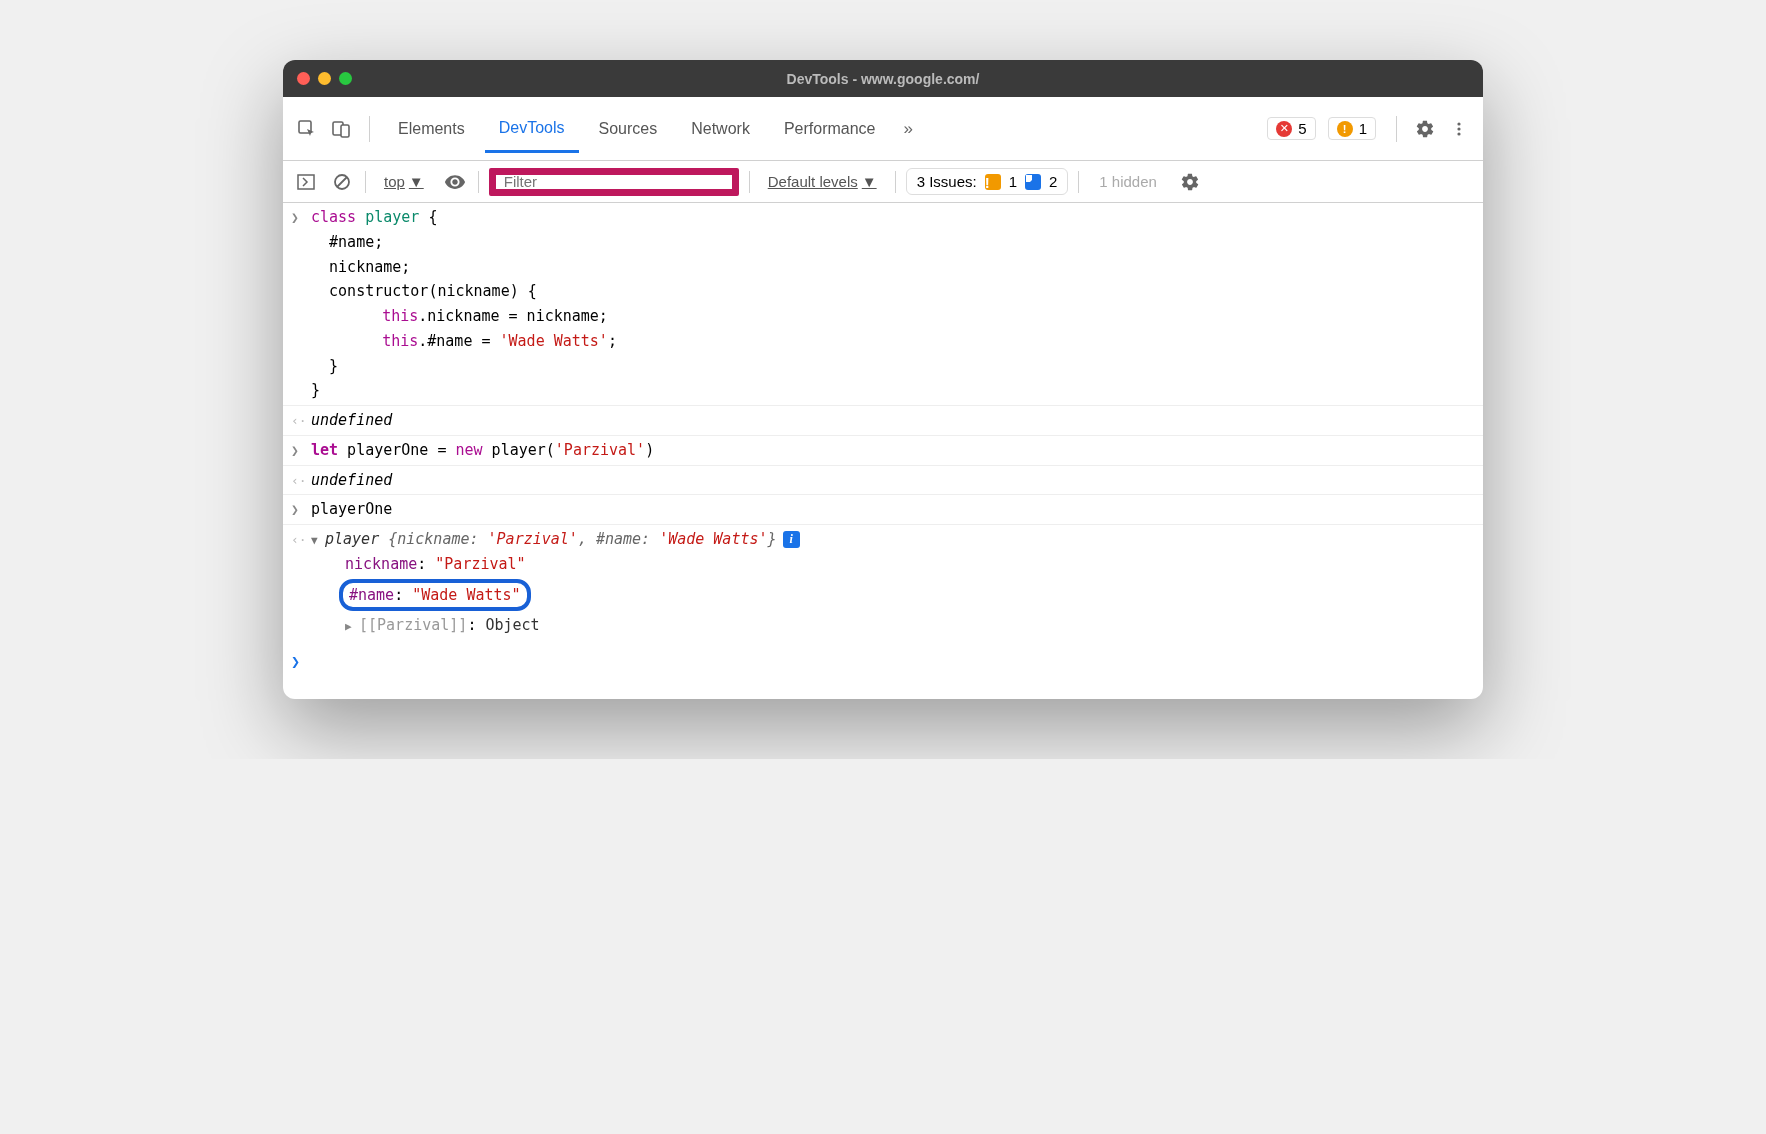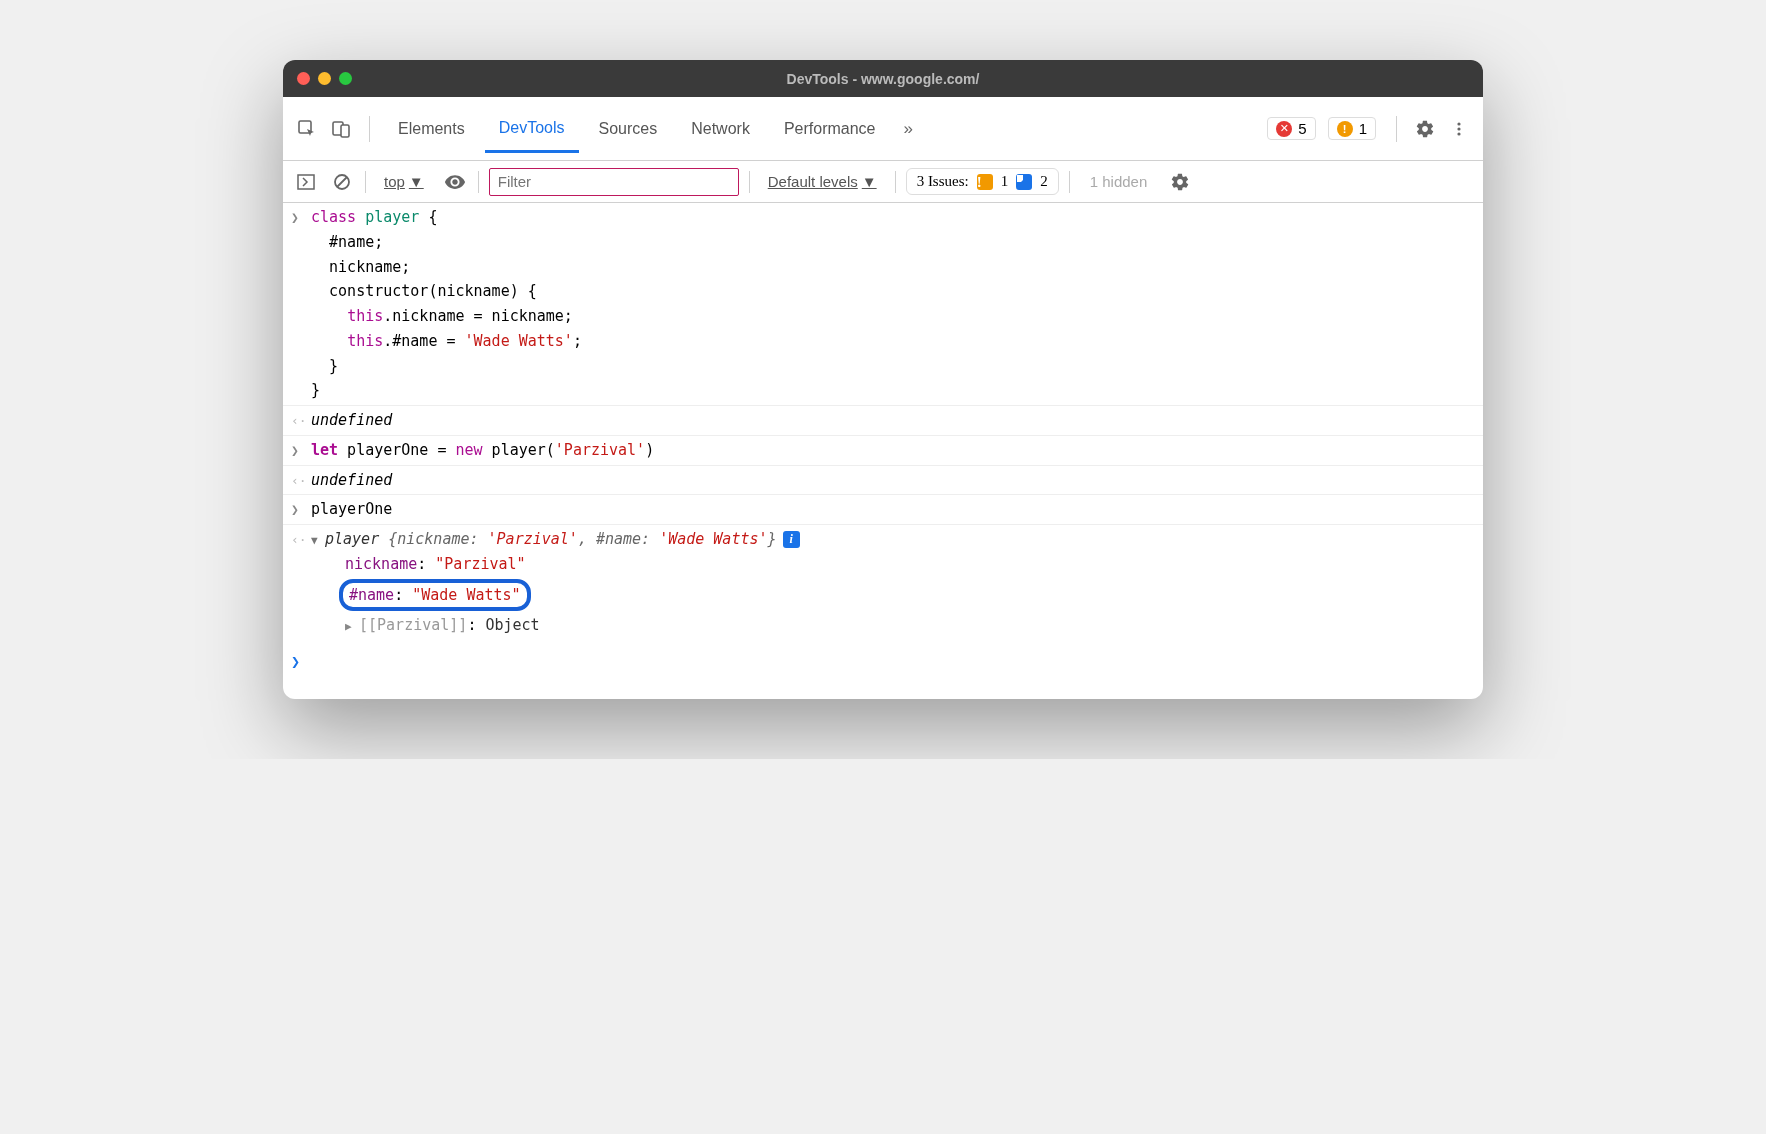--- a/index.html
+++ b/index.html
@@ -91,29 +91,28 @@
       gap: 10px;
       font-size: 15px;
     }
     .subbar .icon-btn { width: 26px; height: 26px; display: flex; align-items:center; justify-content:center; color: #666; }
     .subbar .sep { width: 1px; height: 22px; background: #d0d0d0; }
     .dropdown {
       display: flex; align-items: center; gap: 4px;
       padding: 4px 8px; color: #555; cursor: pointer; text-decoration: underline;
     }
     .filter-input {
-      border: 1px solid #be185d; border-radius: 2px;
+      border: 7px solid #be185d; border-radius: 2px;
       padding: 4px 8px; font-size: 15px; width: 250px; color: #888;
       height: 28px;
     }
     .issues-badge {
       display: flex; align-items: center; gap: 8px;
       border: 1px solid #ddd; border-radius: 6px;
       padding: 4px 10px;
-      font-family: Liberation Serif, serif;
     }
     .hidden-text { color: #aaa; padding: 0 10px; }
     
     .console {
       font-family: Menlo, Monaco, Consolas, monospace;
       font-size: 15px;
       line-height: 1.65;
     }
     .row {
       display: flex;
@@ -127,21 +126,21 @@
       color: #aaa; font-size: 13px;
       padding-top: 2px;
       user-select: none;
     }
     .gutter.input { color: #888; }
     .gutter.out { color: #bbb; }
     .content { flex: 1; white-space: pre; }
     
     .kw-class { color: #aa0d91; }
     .kw-name { color: #0b8a6b; }
-    .kw-this { color: #aa0d91; }
+    .kw-this { color: #aa0d91; margin-left: 35px; }
     .kw-let { color: #aa0d91; font-weight: bold; }
     .kw-new { color: #aa0d91; }
     .kw-string { color: #c41a16; }
     .kw-und { color: #000000; font-style: italic; }
     .kw-prop { color: #881280; }
     .kw-preview { font-style: italic; color: #666; }
     .kw-preview-class { font-style: italic; color: #333; }
     .kw-preview-str { font-style: italic; color: #c41a16; }
     .kw-proto { color: #999; }
     .obj-value { color: #333; }

